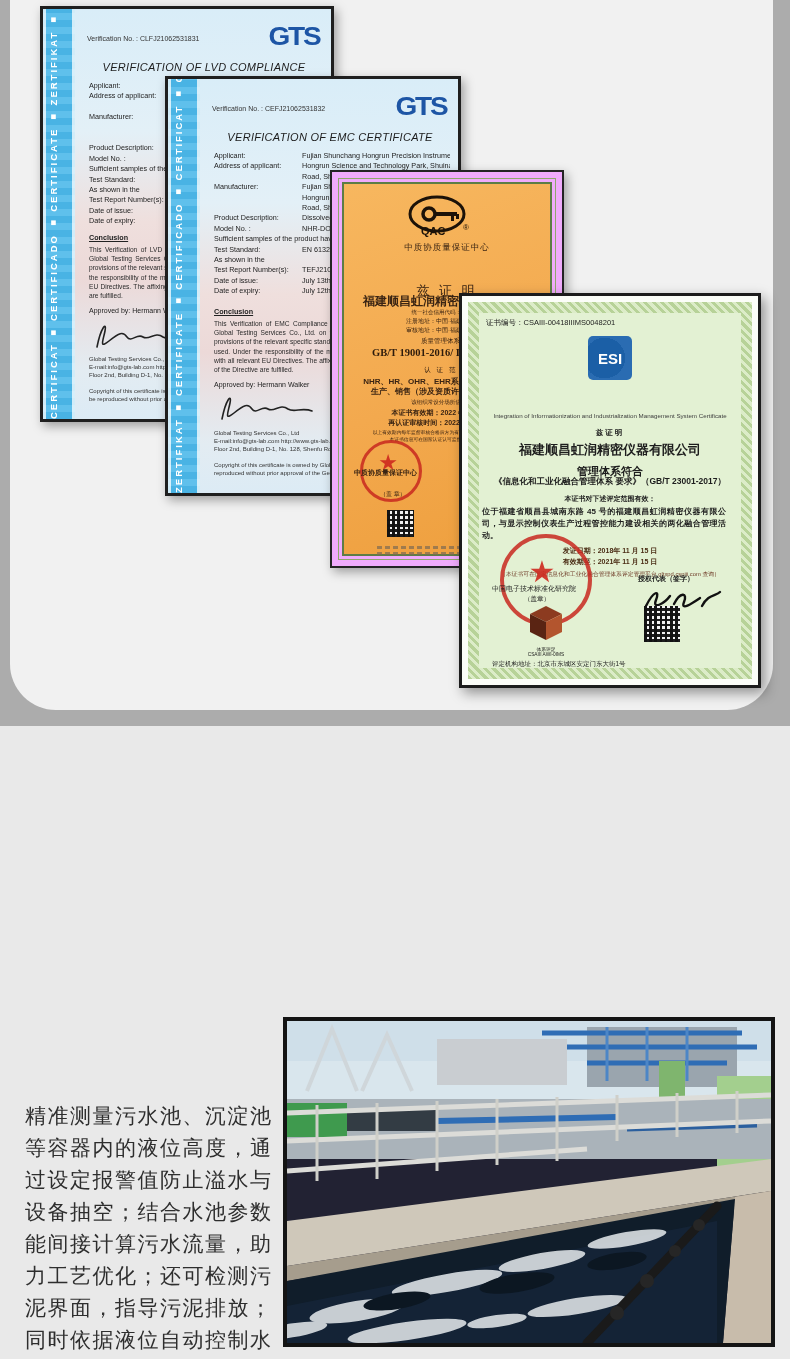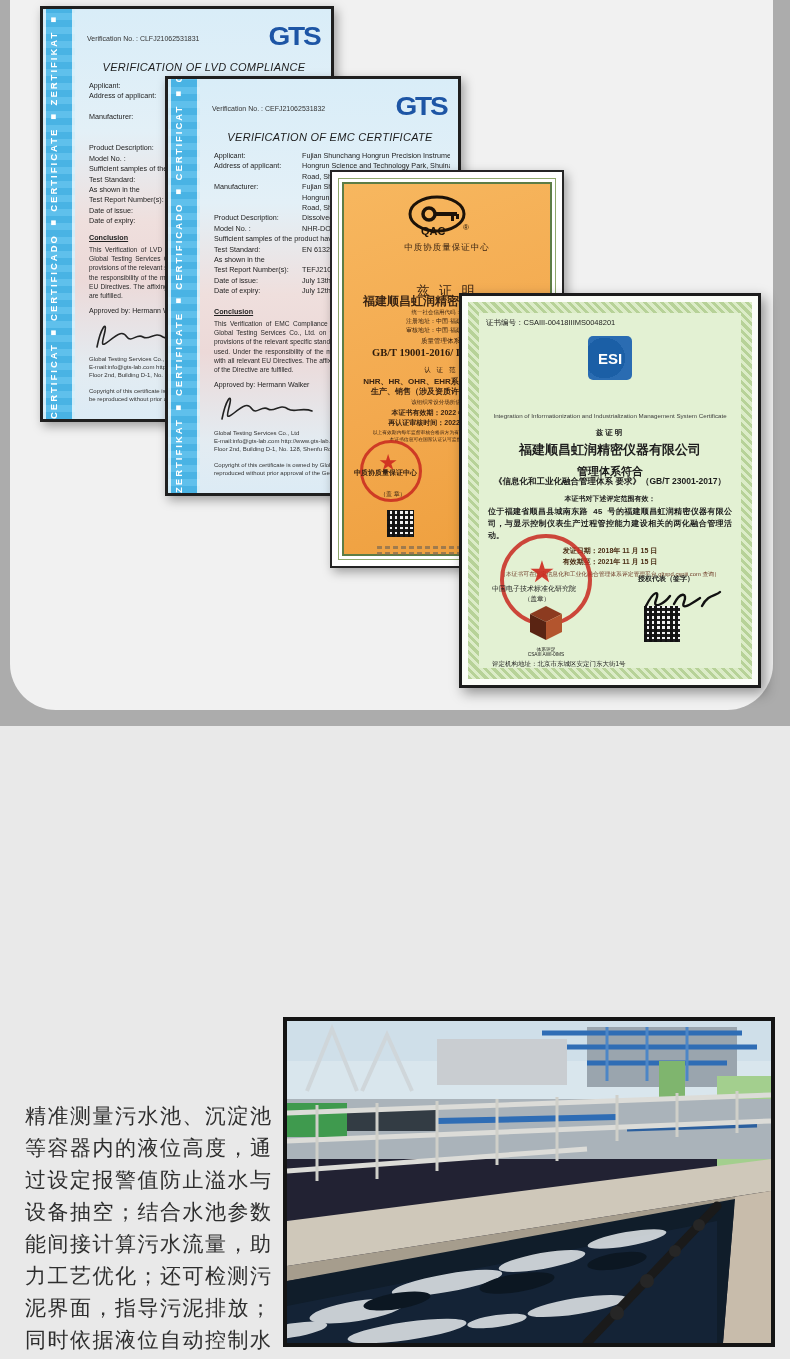--- a/index.html
+++ b/index.html
@@ -29,21 +29,21 @@
   .gts .flab{flex:0 0 88px;}
   .gts .fval{flex:1;white-space:nowrap;overflow:hidden;}
   .gts .concl-label{position:absolute;left:46px;font-size:7.2px;font-weight:bold;text-decoration:underline;color:#222;}
   .gts .concl{position:absolute;left:46px;right:10px;font-size:6.6px;line-height:9.2px;color:#2a2a2a;text-align:justify;}
   .gts .approved{position:absolute;left:46px;font-size:7px;color:#222;}
   .gts .sig{position:absolute;left:46px;}
   .gts .ce{position:absolute;right:30px;font-size:30px;font-weight:400;letter-spacing:7px;color:#1c1c1c;font-family:"DejaVu Sans",sans-serif;}
   .gts .foot{position:absolute;left:46px;right:10px;font-size:6px;line-height:8.2px;color:#333;}
   .gts .copy{position:absolute;left:46px;right:10px;font-size:6px;line-height:8.2px;color:#333;}
   
-  .qac{position:absolute;left:330px;top:170px;width:230px;height:394px;background:#ffffff;
+  .qac{position:absolute;left:330px;top:170px;width:230px;height:394px;background:#f0abfc;
     border:2px solid #242424;box-shadow:3px 4px 10px rgba(0,0,0,.35);}
   .qac-f1{position:absolute;inset:6px;border:1px solid #8fa86c;}
   .qac-f2{position:absolute;inset:10px;border:2px solid #5d7d46;
     background:linear-gradient(160deg,#f7b75f 0%,#f3a94e 55%,#ee9f3d 100%);}
   .qac-c{position:absolute;left:0;right:0;text-align:center;color:#3a2413;}
   .qac-l{position:absolute;color:#3a2413;}
   .qr{background:
       repeating-linear-gradient(0deg,rgba(17,17,17,.95) 0 2.6px,transparent 2.6px 5.2px),
       repeating-linear-gradient(90deg,#151515 0 2.6px,#f2f2f2 2.6px 5.2px);}
   .stamp-ring{position:absolute;border:3px solid rgba(200,40,30,.85);border-radius:50%;}
@@ -287,21 +287,21 @@
     <div class="esi-l" style="left:24px;top:22px;font-size:7.5px">证书编号：CSAIII-00418IIIMS0048201</div>
     <div class="esi-logo" style="top:40px">
       <span>ESI</span>
     </div>
     <div class="esi-c" style="top:116px;font-size:6.2px;color:#3c3c3c">Integration of Informationization and Industrialization Management System Certificate</div>
     <div class="esi-c" style="top:132px;font-size:7.5px;font-weight:bold;letter-spacing:2px">兹证明</div>
     <div class="esi-c" style="top:145px;font-size:13px;font-weight:bold;font-family:'Liberation Serif',serif">福建顺昌虹润精密仪器有限公司</div>
     <div class="esi-c" style="top:168px;font-size:11px;font-weight:bold">管理体系符合</div>
     <div class="esi-c" style="top:180px;font-size:8.5px;font-weight:bold">《信息化和工业化融合管理体系 要求》（GB/T 23001-2017）</div>
     <div class="esi-c" style="top:198px;font-size:7px;font-weight:bold">本证书对下述评定范围有效：</div>
-    <div class="esi-l" style="left:26px;top:210px;width:244px;font-size:8px;font-weight:bold;line-height:12px;text-align:justify;font-family:Liberation Mono, monospace">位于福建省顺昌县城南东路 45 号的福建顺昌虹润精密仪器有限公司，与显示控制仪表生产过程管控能力建设相关的两化融合管理活动。</div>
+    <div class="esi-l" style="left:20px;top:210px;width:244px;font-size:8px;font-weight:bold;line-height:12px;text-align:justify;font-family:Liberation Sans, sans-serif">位于福建省顺昌县城南东路 45 号的福建顺昌虹润精密仪器有限公司，与显示控制仪表生产过程管控能力建设相关的两化融合管理活动。</div>
     <div class="esi-c" style="top:250px;font-size:7px;font-weight:bold;color:#4a2c14">发证日期：2018年 11 月 15 日</div>
     <div class="esi-c" style="top:261px;font-size:7px;font-weight:bold;color:#4a2c14">有效期至：2021年 11 月 15 日</div>
     <div class="esi-c" style="top:274px;font-size:5.8px;color:#6e3a26">（本证书可在国家信息化和工业化融合管理体系评定管理平台 gltxpd.cspiii.com 查询）</div>
     <div class="stamp-ring" style="left:38px;top:238px;width:84px;height:84px;border-width:4px"></div>
     <div class="stamp-star" style="left:38px;top:258px;width:84px;font-size:30px">★</div>
     <div class="esi-l" style="left:30px;top:288px;font-size:7px">中国电子技术标准化研究院</div>
     <div class="esi-l" style="left:62px;top:299px;font-size:6.5px">（盖章）</div>
     <div class="esi-l" style="left:176px;top:278px;font-size:7px;font-weight:bold">授权代表（签字）</div>
     <svg style="position:absolute;left:178px;top:288px" width="86" height="30" viewBox="0 0 86 30">
       <path d="M6 22 C 14 6, 20 6, 16 16 C 12 26, 24 20, 30 12 M 34 20 C 40 8, 48 8, 44 18 C 40 28, 54 18, 60 14 M 62 22 C 68 10, 76 12, 80 8" fill="none" stroke="#111" stroke-width="2.4" stroke-linecap="round"></path>

